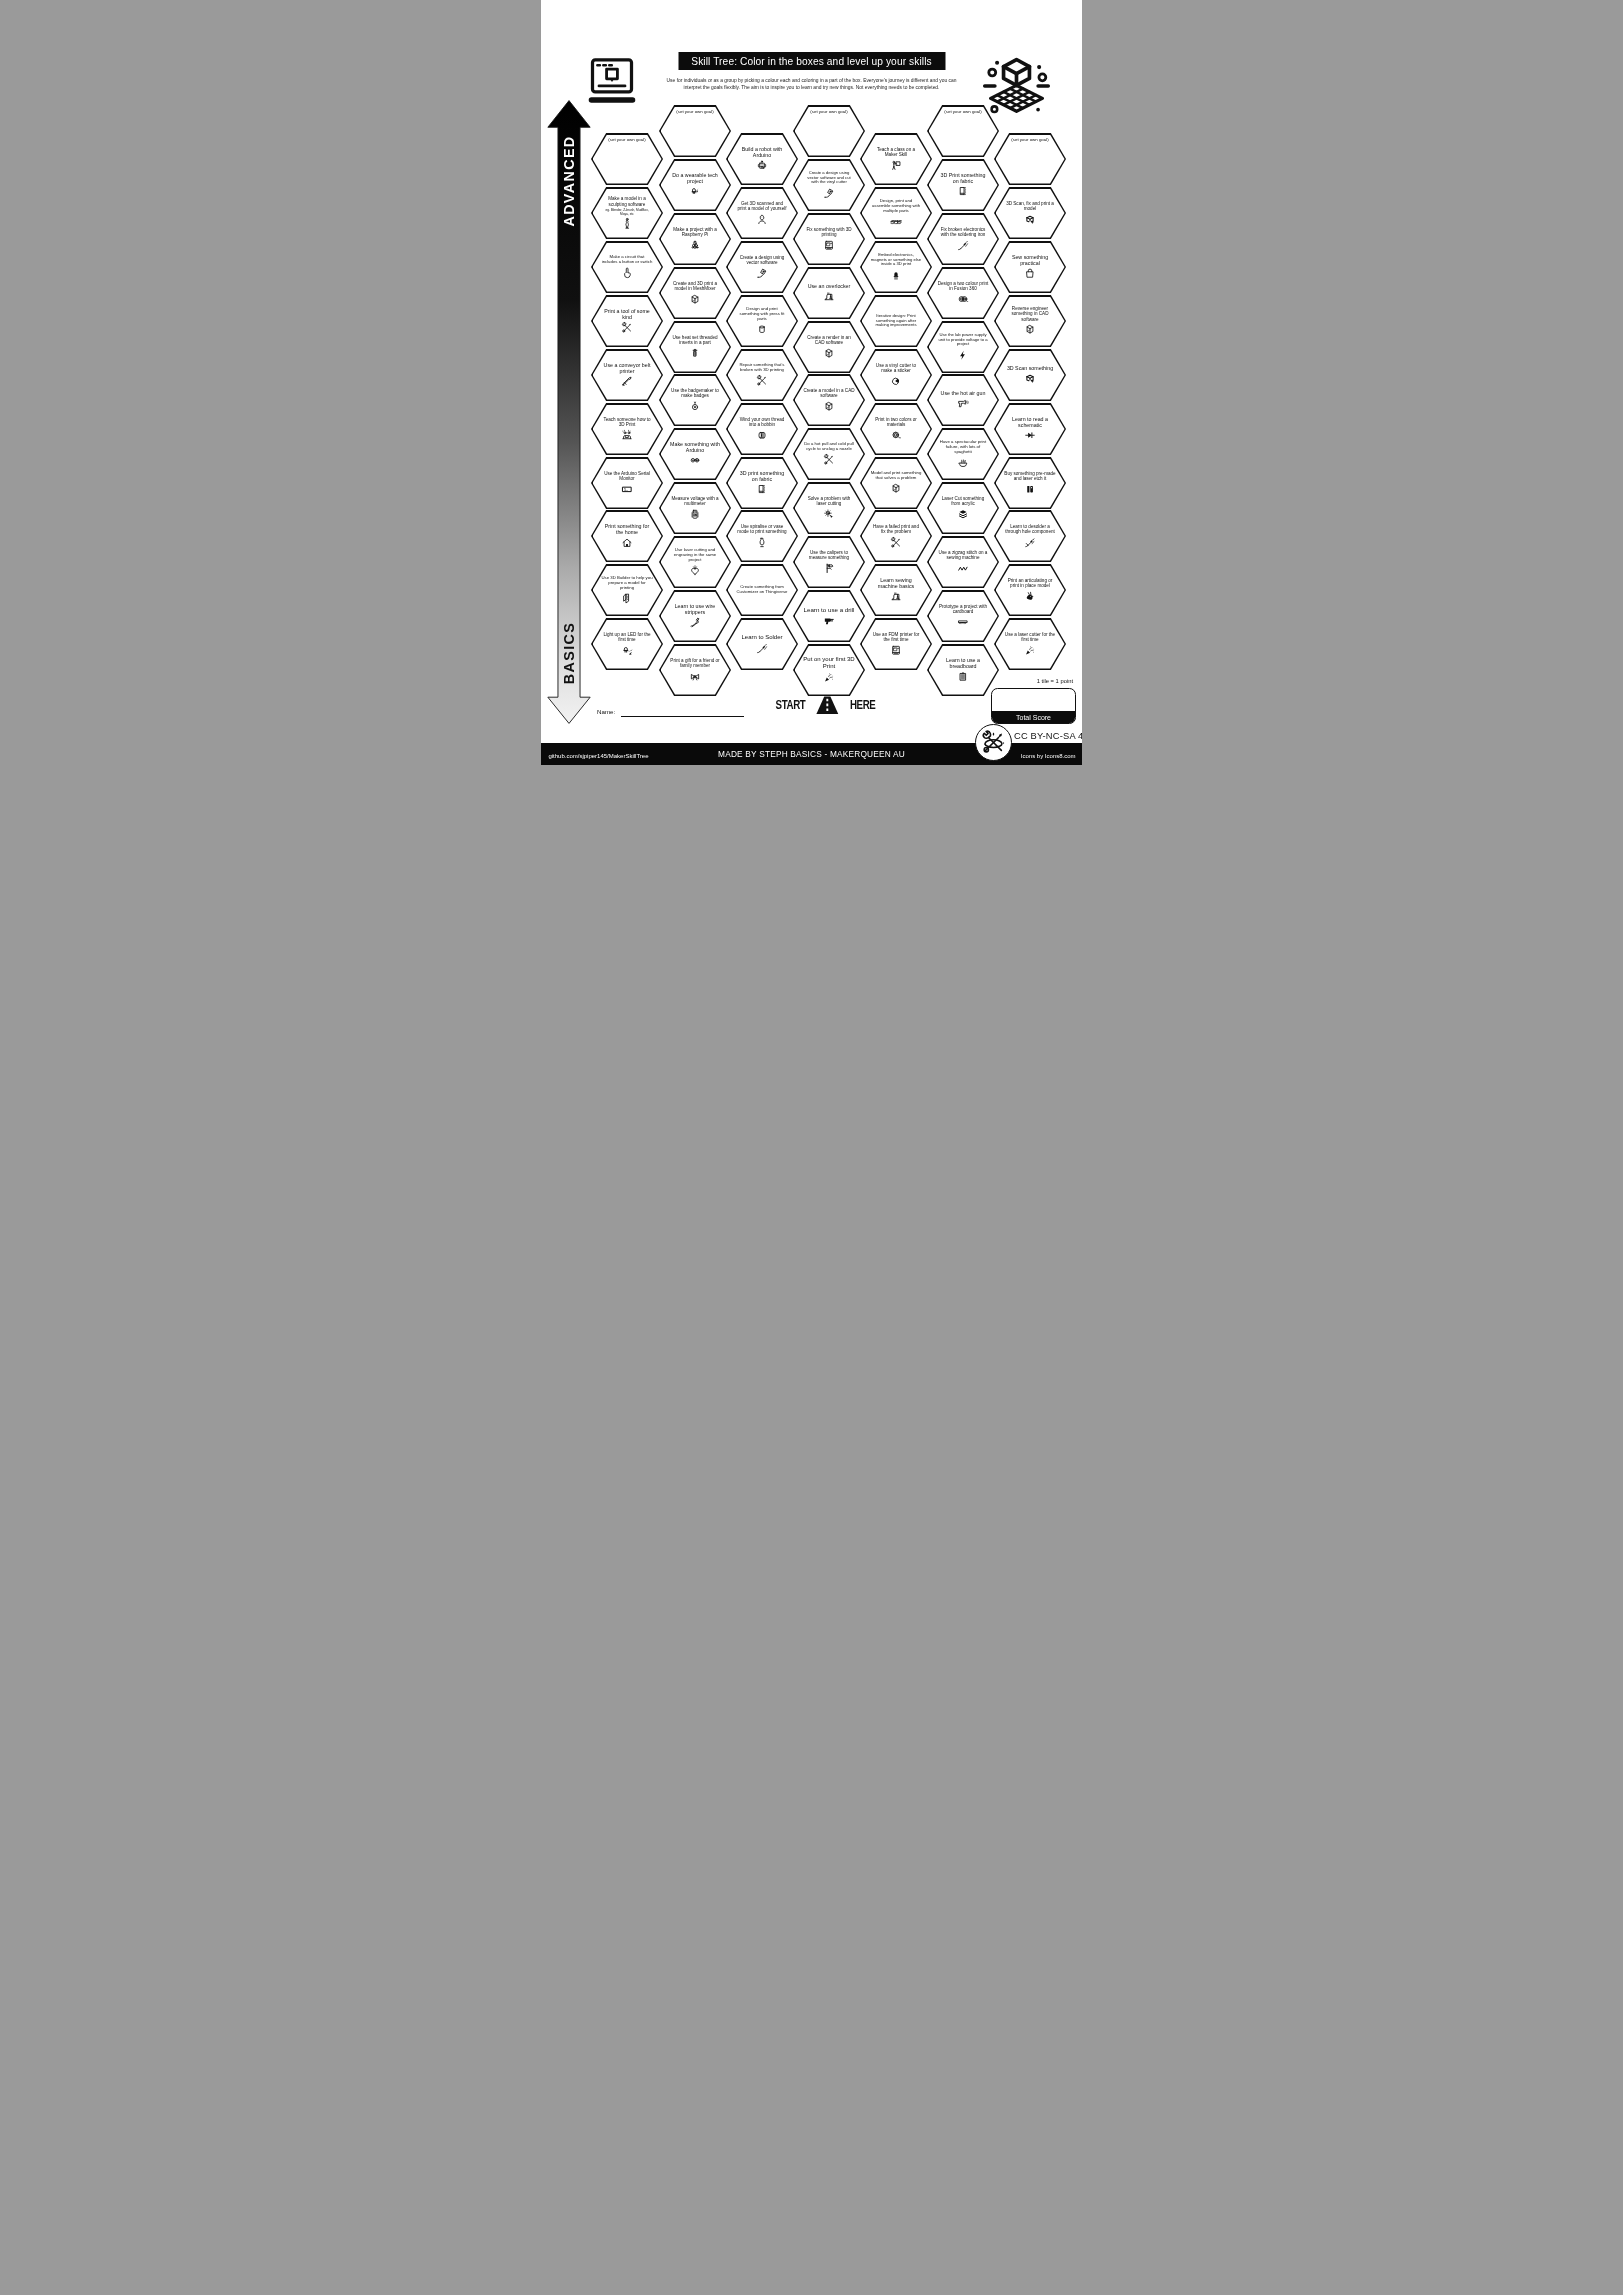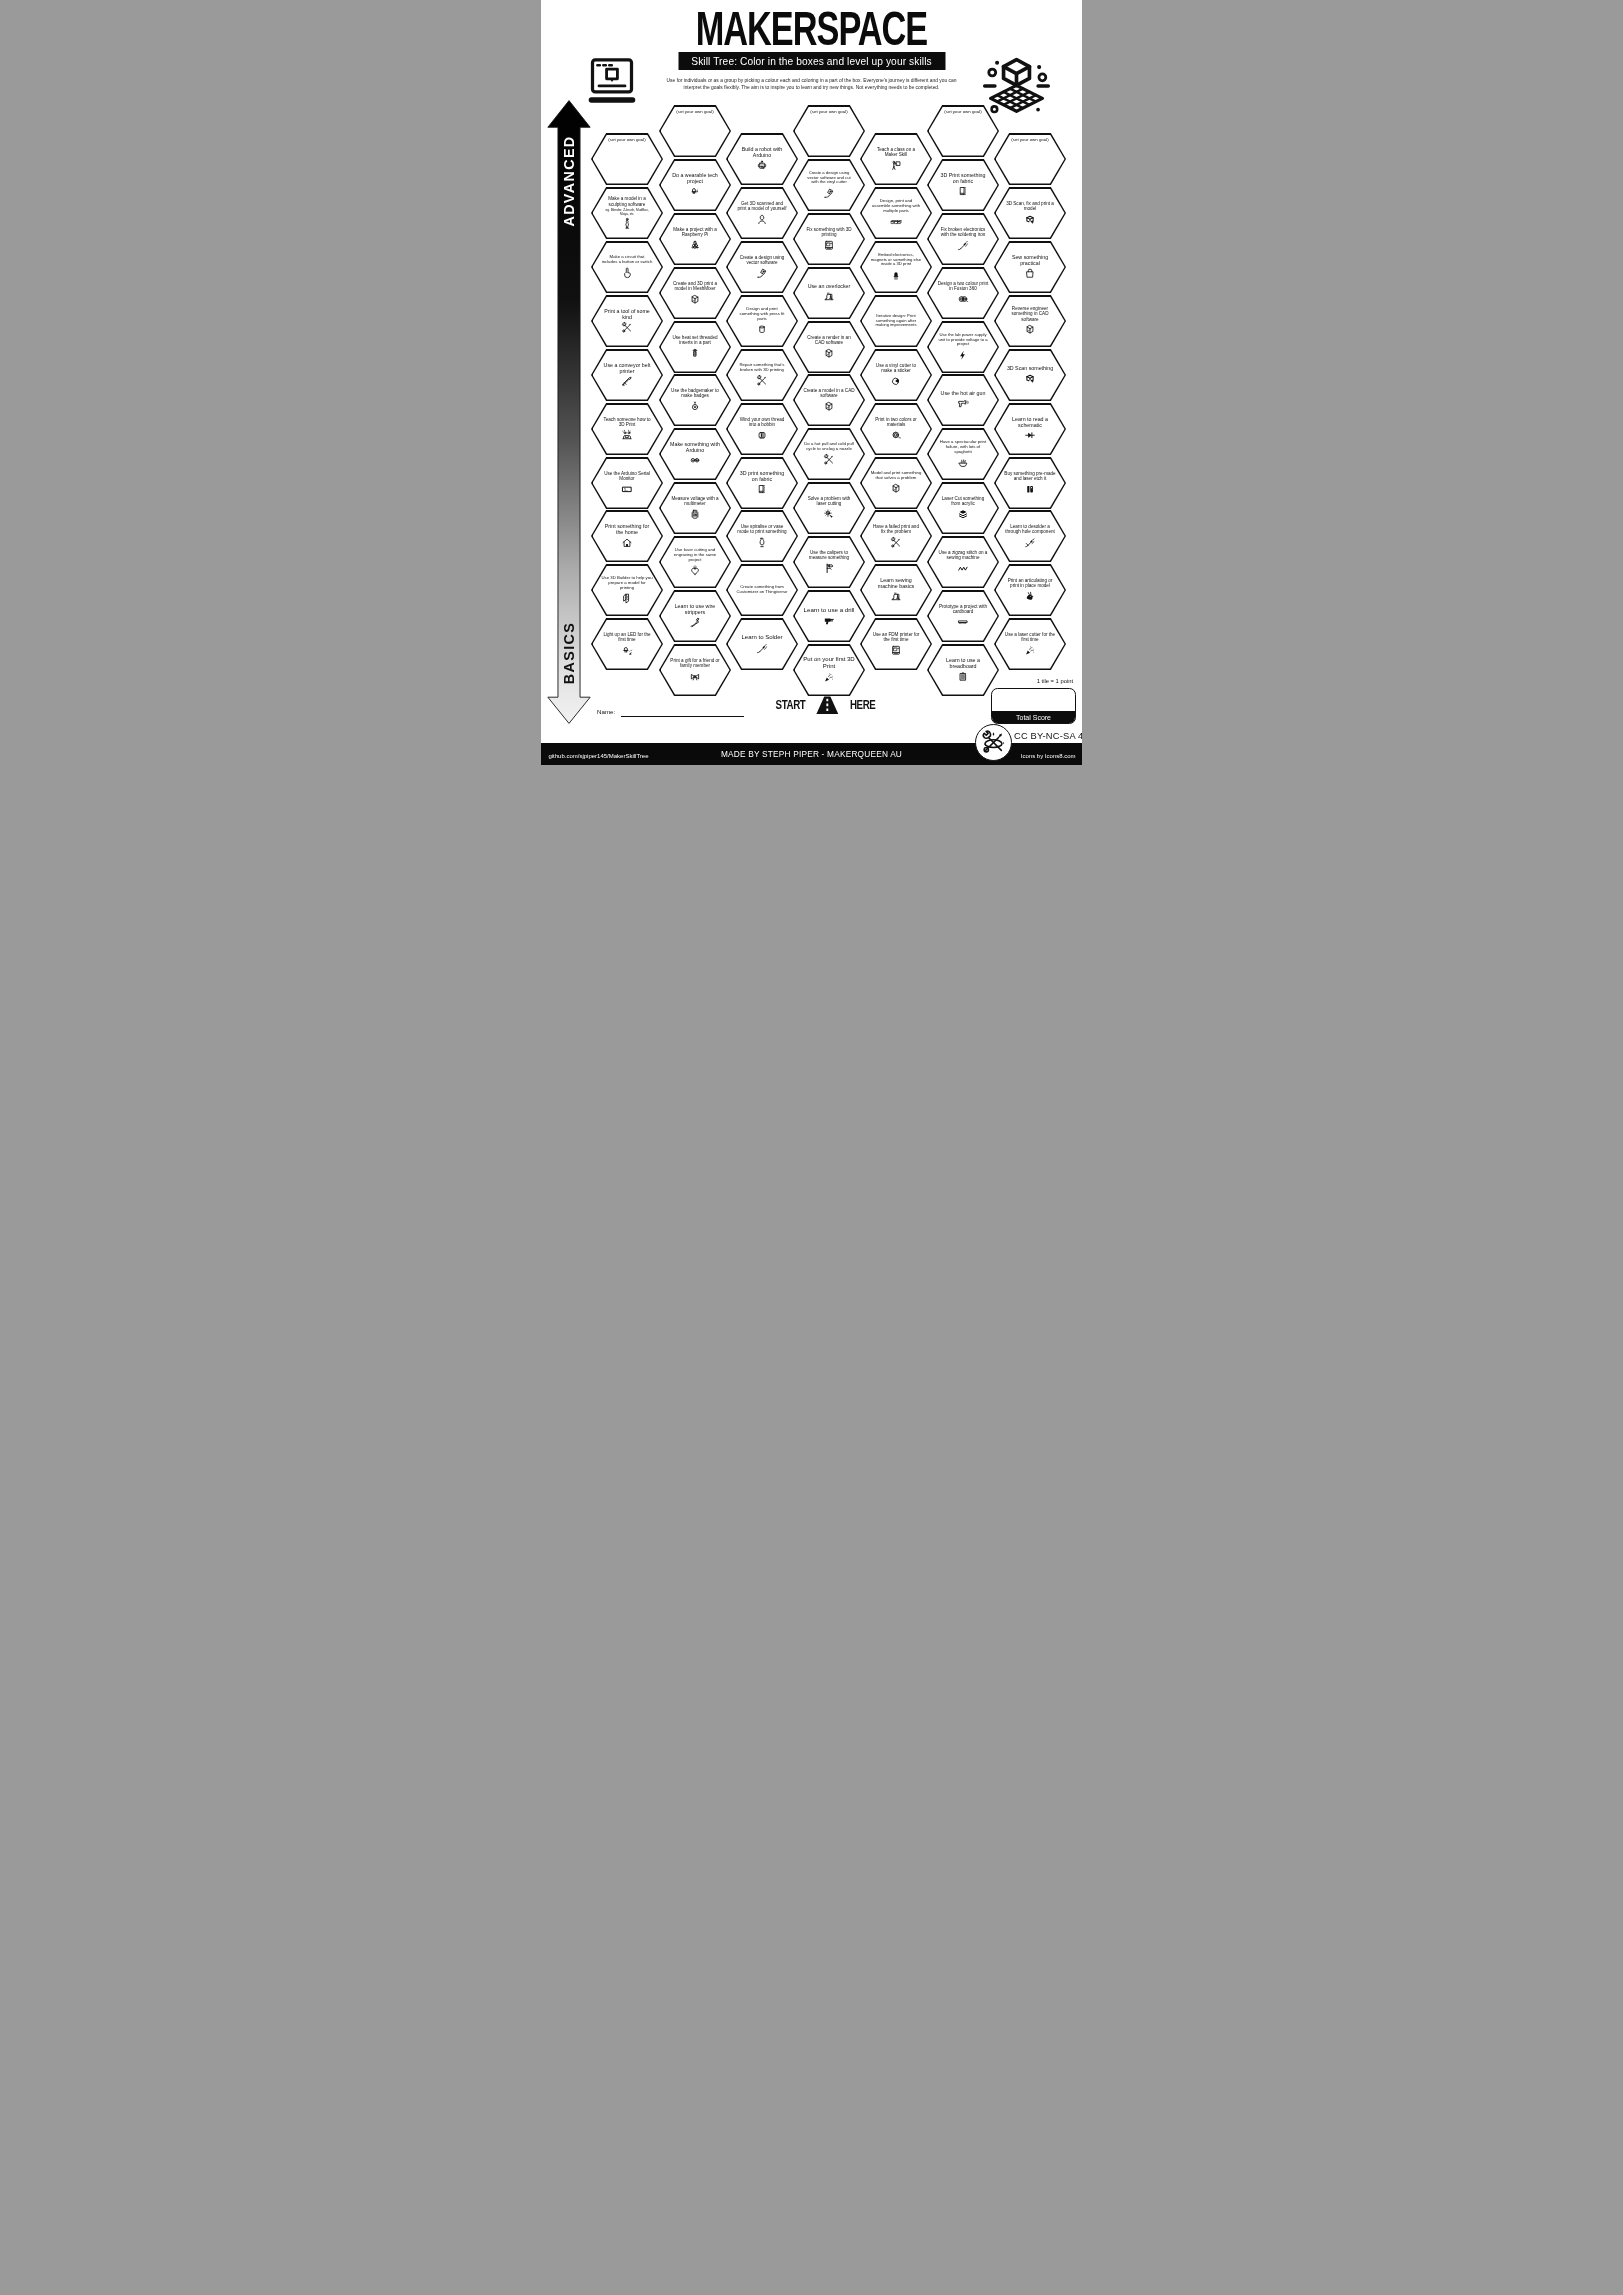--- a/index.html
+++ b/index.html
@@ -49,23 +49,20 @@
   .footer{position:absolute;left:0;bottom:0;width:100%;height:22px;background:#0a0a0a;color:#fff;z-index:2;}
   .footer-github{position:absolute;left:7.4px;bottom:6.5px;font-size:6px;}
   .footer-made{position:absolute;left:50%;transform:translateX(-50%);bottom:5.6px;font-size:8.3px;letter-spacing:0.2px;white-space:nowrap;}
   .footer-icons8{position:absolute;right:6.5px;bottom:6.5px;font-size:6px;z-index:4;}
 </style>
 </head>
 <body>
 
 <div class="page">
 
-  <div class="title-wrap">
-    <span class="title">MAKERSPACE</span>
-  </div>
   <div class="subtitle-bar">
     <span>Skill Tree:  Color in the boxes and level up your skills</span>
   </div>
   <div class="desc">
     <div>Use for individuals or as a group by picking a colour each and coloring in a part of the box.  Everyone's journey is different and you can</div>
     <div>interpret the goals flexibly.  The aim is to inspire you to learn and try new things. Not everything needs to be completed.</div>
   </div>
 
   <div class="hdr-icon" style="left:45px;top:57px;">
     <svg width="52" height="48" viewBox="0 0 48 44" fill="none" stroke="#111" stroke-width="3" stroke-linecap="round" stroke-linejoin="round">
@@ -1064,16 +1061,16 @@
       <path d="M12 3.2c.9 1 .9 2.1 0 2.9-.9-.8-.9-1.9 0-2.9z" fill="#111" stroke="none"></path>
       <path d="M20.5 12.5l.5 1 .5-1-.5-1z" fill="#111" stroke="none"></path>
       <path d="M3.5 13.5l.4.8.4-.8-.4-.8z" fill="#111" stroke="none"></path>
       <ellipse cx="12" cy="13" rx="7.5" ry="3.4"></ellipse>
     </svg>
   </div>
   <div class="cc-text">CC BY-NC-SA 4.0</div>
 
   <div class="footer"></div>
   <div class="footer-github" style="position: absolute; z-index: 3; color: rgb(255, 255, 255); left: 7.4px; bottom: 6.5px;">github.com/sjpiper145/MakerSkillTree</div>
-  <div class="footer-made" style="position: absolute; z-index: 3; color: rgb(255, 255, 255); left: 50%; bottom: 5.6px;">MADE BY STEPH PIPER  -  MAKERQUEEN AU</div>
+  <div class="footer-made" style="position: absolute; z-index: 3; color: rgb(255, 255, 255); left: 50%; bottom: 5.6px;">MADE BY STEPH BASICS  -  MAKERQUEEN AU</div>
   <div class="footer-icons8" style="position: absolute; color: rgb(255, 255, 255); right: 6.5px; bottom: 6.5px;">Icons by Icons8.com</div>
 </div>
 
 
 </body></html>

